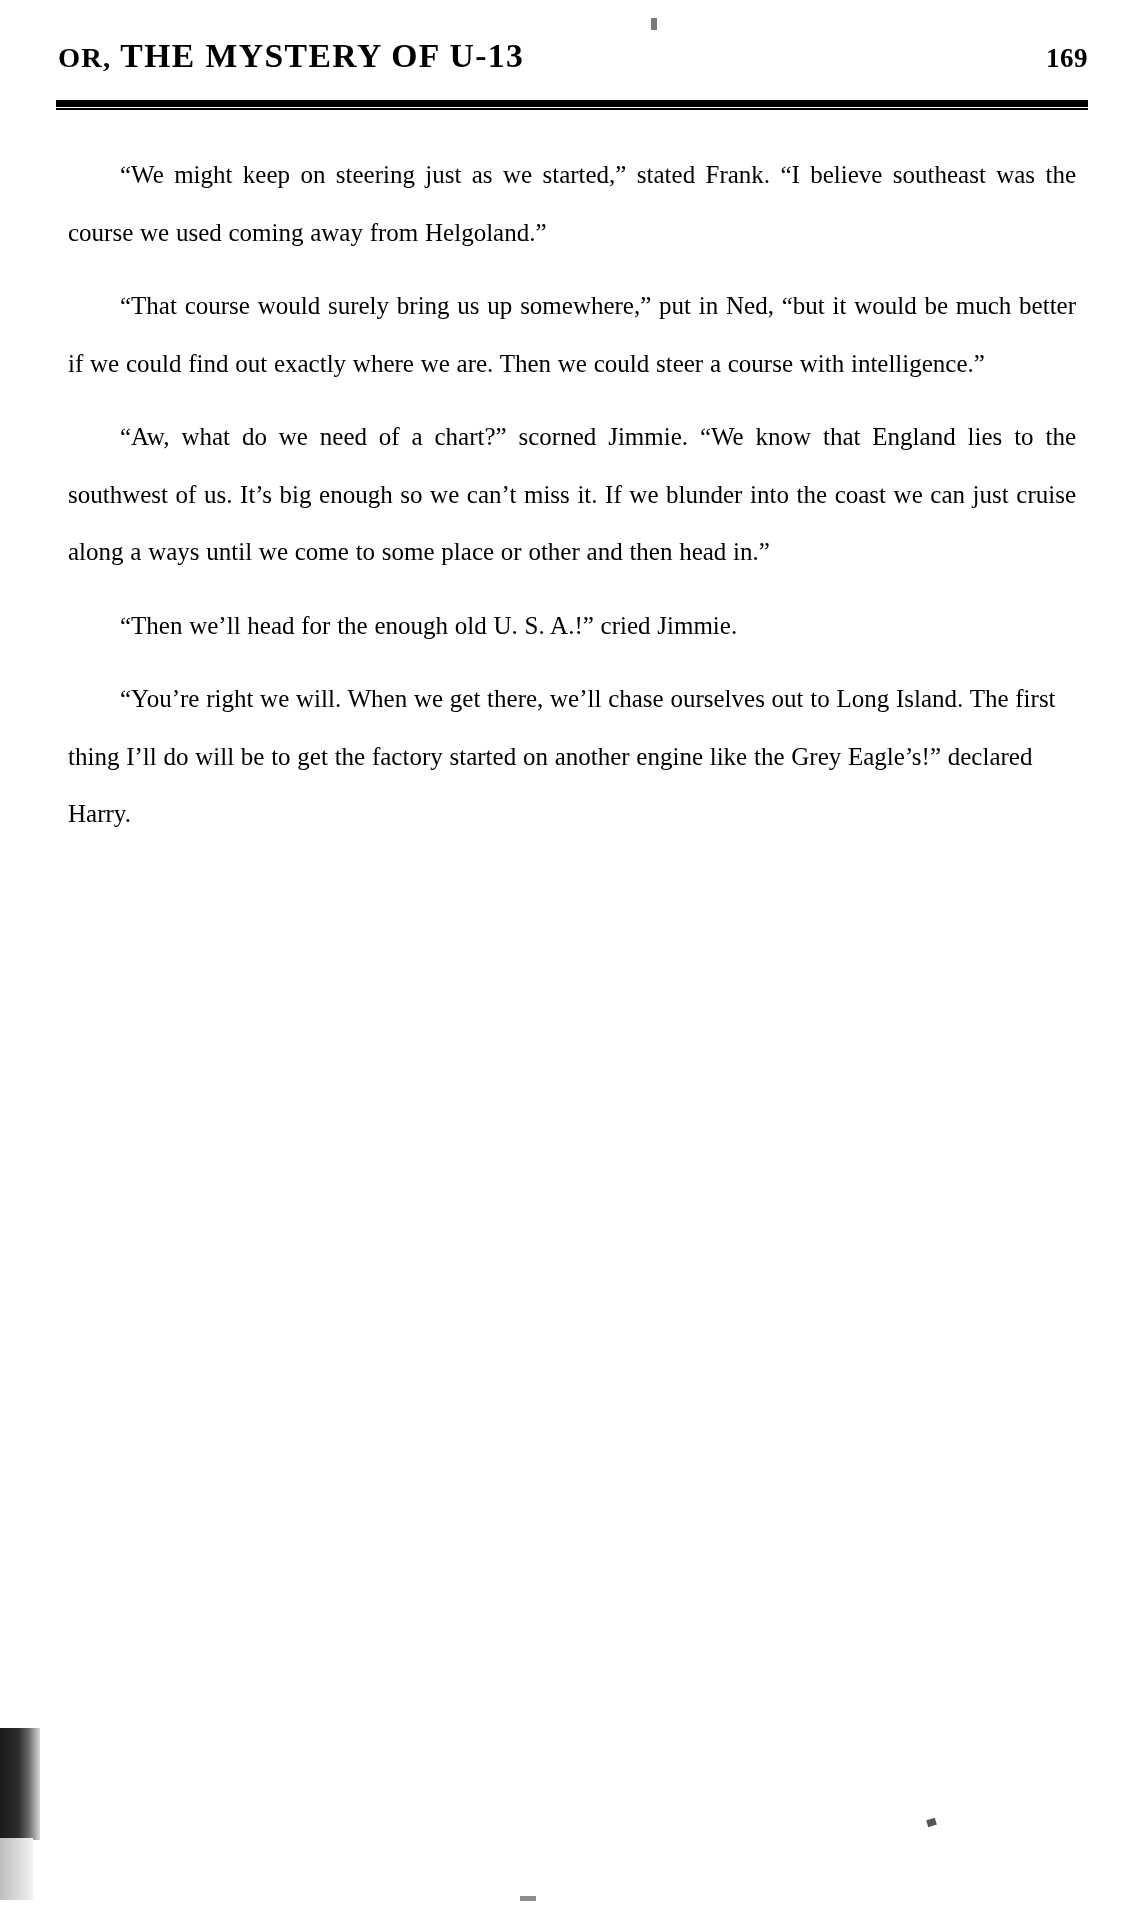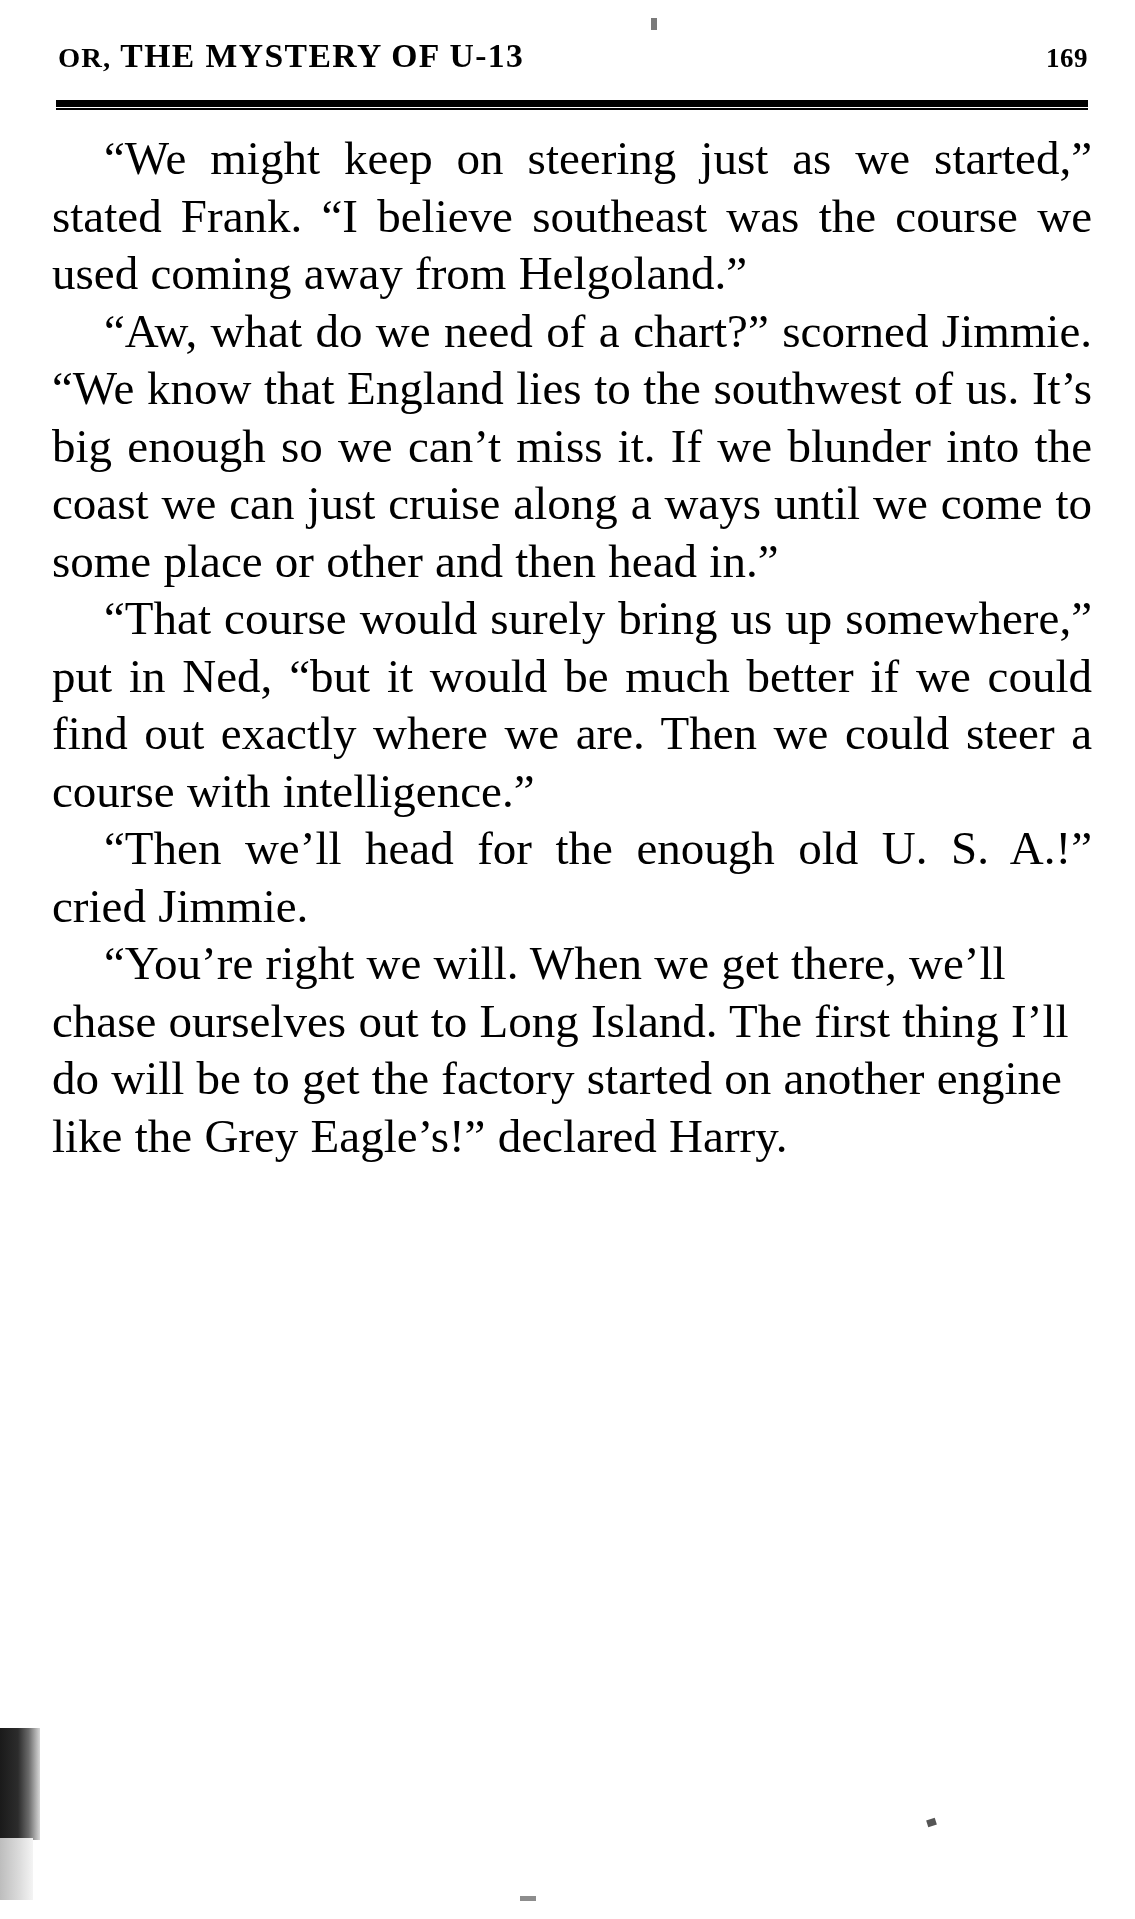--- a/index.html
+++ b/index.html
@@ -75,25 +75,25 @@
 
   
   .body-text {
     position: absolute;
     left: 52px;
     top: 130px;
     width: 1040px;
   }
   .para {
     font-family: "Liberation Serif", serif;
-    font-size: 47px;
+    font-size: 25px;
     line-height: 57.5px;
     text-align: justify;
     text-indent: 52px;
-    margin: 0;
+    margin: 16px;
     word-spacing: 0.5px;
     hyphens: none;
   }
   .para:last-child {
     text-align: left;
   }
 
   
   .edge-smudge {
     position: absolute;
@@ -148,22 +148,22 @@
       <span>THE MYSTERY OF U-13</span>
     </div>
     <div class="page-number">169</div>
   </div>
 
   <div class="rule"></div>
   <div class="rule-thin"></div>
 
   <div class="body-text">
     <p class="para">“We might keep on steering just as we started,” stated Frank. “I believe southeast was the course we used coming away from Helgoland.”</p>
+    <p class="para">“That course would surely bring us up somewhere,” put in Ned, “but it would be much better if we could find out exactly where we are. Then we could steer a course with intelligence.”</p>
     <p class="para">“Aw, what do we need of a chart?” scorned Jimmie. “We know that England lies to the southwest of us. It’s big enough so we can’t miss it. If we blunder into the coast we can just cruise along a ways until we come to some place or other and then head in.”</p>
-    <p class="para">“That course would surely bring us up somewhere,” put in Ned, “but it would be much better if we could find out exactly where we are. Then we could steer a course with intelligence.”</p>
     <p class="para">“Then we’ll head for the enough old U. S. A.!” cried Jimmie.</p>
     <p class="para">“You’re right we will. When we get there, we’ll chase ourselves out to Long Island. The first thing I’ll do will be to get the factory started on another engine like the Grey Eagle’s!” declared Harry.</p>
   </div>
 
   <div class="edge-smudge"></div>
   <div class="edge-smudge-2"></div>
   <div class="speck-a"></div>
   <div class="speck-b"></div>
   <div class="speck-c"></div>
 

